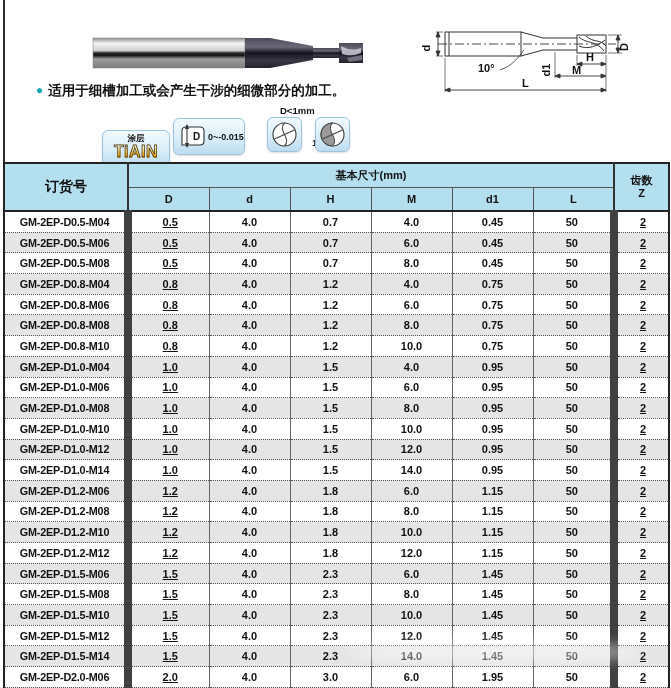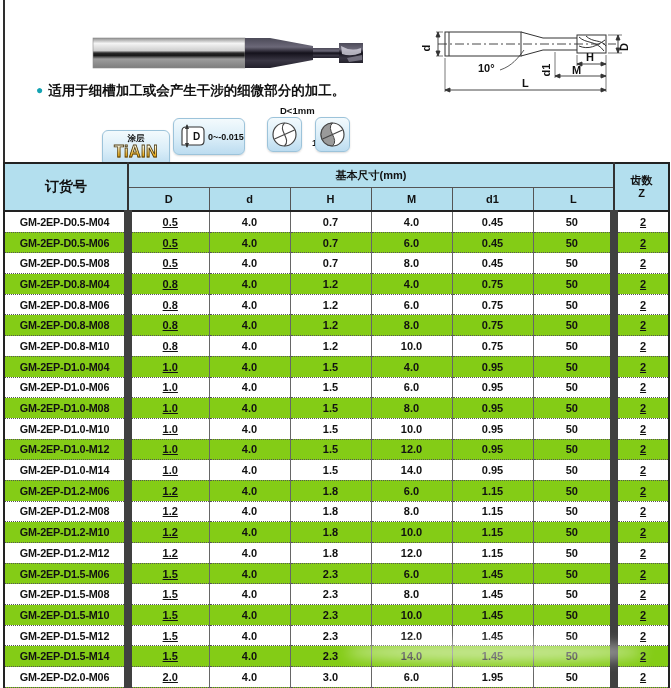--- a/index.html
+++ b/index.html
@@ -46,21 +46,21 @@
   th.teeth{font-size:11px;line-height:13px;}
   thead th{height:23px;}
   thead tr.sub th{height:22px;}
   th.sep-l,td.sep-l{border-left:2px solid #333;}
   thead tr.sub th + th{border-left:1px solid #555;}
   thead{border-bottom:2px solid #222;}
   tbody td{height:19.7px;text-align:center;padding:0;border-top:1px dotted #555;}
   tbody tr:first-child td{border-top:0;margin-top:36px;}
   tbody td + td{border-left:1px solid #666;}
   tbody td.c1,tbody td.c7{border-left:8px solid #404040;text-decoration:underline;}
-  tbody tr.alt{background:#84cc16;}
+  tbody tr.alt{background:#e5e5e5;}
   td.c0{font-size:10.8px;letter-spacing:-.2px;}
   .watermark{position:absolute;left:345px;top:642px;width:300px;height:20px;
     background:rgba(255,255,255,.55);filter:blur(7px);border-radius:50%;pointer-events:none;}
 </style>
 </head>
 <body>
 
 <div id="page">
 
   <div class="left-rule"></div>

